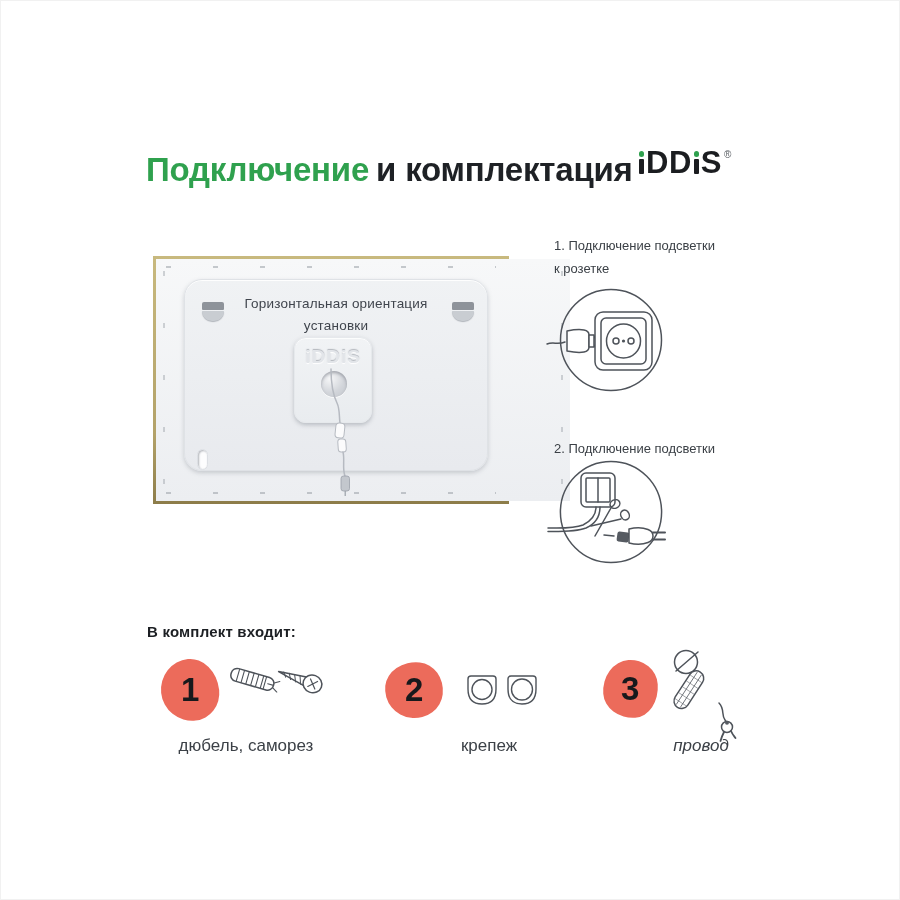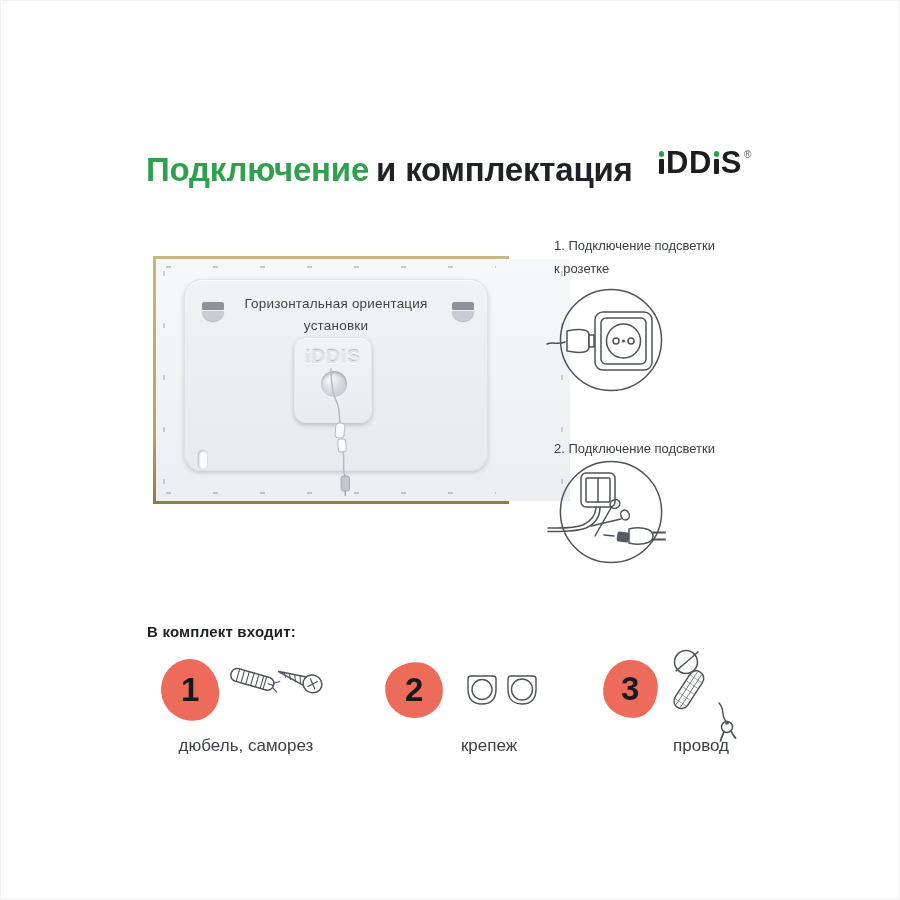--- a/index.html
+++ b/index.html
@@ -9,21 +9,21 @@
     font-family:"Liberation Sans", sans-serif; overflow:hidden;
     border:1px solid #f1f1f1;
   }
   .abs { position:absolute; }
 
   
   .title { left:145px; top:150px; font-size:33px; font-weight:bold; letter-spacing:-0.2px; color:#1e2125; }
   .title .accent { color:#2fa14e; }
   .title .rest { margin-left:7px; }
 
-  .logo { left:656px; top:147px; display:flex; align-items:flex-end; height:26px; }
+  .logo { left:636px; top:147px; display:flex; align-items:flex-end; height:26px; }
   .logo .ltr { font-size:31px; font-weight:bold; color:#1b1d20; line-height:23px; height:23px; display:block; letter-spacing:0.5px; }
   .logo-i { display:flex; flex-direction:column; align-items:center; justify-content:flex-end; width:7px; height:24px; margin:0 1px; }
   .logo-i .dot { width:5.5px; height:5.5px; border-radius:50%; background:#2fa14e; margin-bottom:2.5px; }
   .logo-i .stem { width:5.5px; height:15px; background:#1b1d20; border-radius:1px; }
   .reg { font-size:10px; color:#55595f; position:relative; top:-14px; margin-left:2px; }
 
   
   .mirror {
     left:152px; top:255px; width:356px; height:248px; padding:3px;
     background:linear-gradient(180deg,#c8b97e 0%, #b3a269 72%, #8c7c49 100%);
@@ -236,15 +236,15 @@
       <rect class="la la-fill" x="0" y="0" width="15" height="42" rx="7.5"></rect>
       <path class="la" style="stroke-width:0.9; opacity:.8" d="M5,2 L5,40 M10,2 L10,40"></path>
       <path class="la" style="stroke-width:0.8; opacity:.6" d="M1,8 L14,8 M1,15 L14,15 M1,22 L14,22 M1,29 L14,29 M1,36 L14,36"></path>
     </g>
     <path class="la" d="M52,56 C58,62 54,68 58,73 C59.5,75 60.5,76 60.5,77"></path>
     <circle class="la la-fill" cx="60" cy="80" r="5.5"></circle>
     <circle cx="60" cy="75.8" r="2" fill="#565b62"></circle>
     <path class="la" style="stroke-width:1.8" d="M57,85 C55,89 54,92 53.5,94"></path>
     <path class="la" style="stroke-width:1.8" d="M64,84 C65.5,87.5 67,89 68.5,91"></path>
   </svg>
-  <div class="abs kit-label" style="left:640px; width:120px;">провод</div>
+  <div class="abs kit-label" style="left:640px; width:120px;font-style:italic;">провод</div>
 
 </div>
 
 </body></html>

